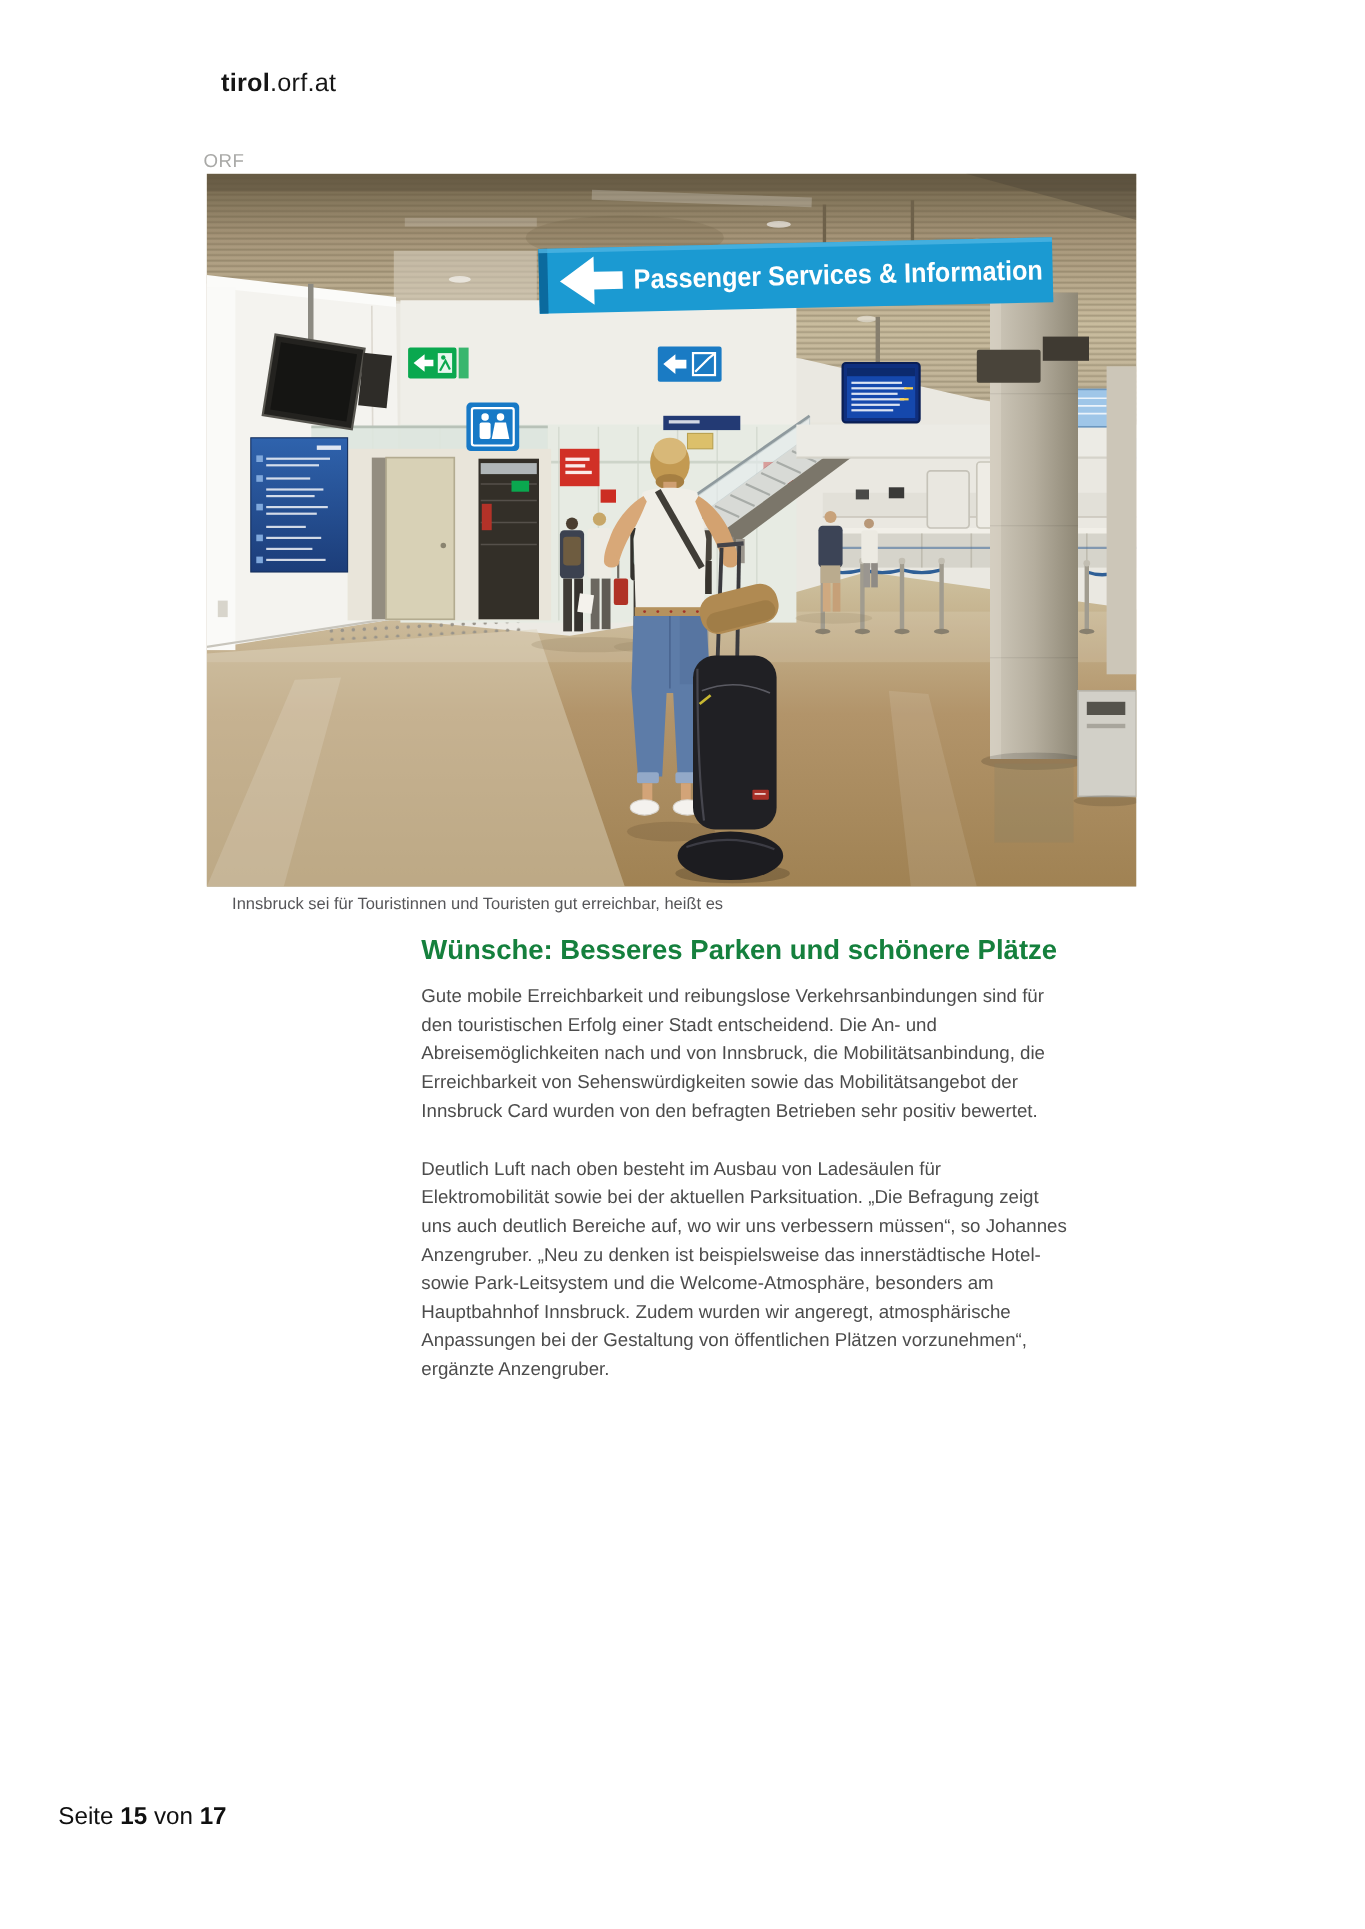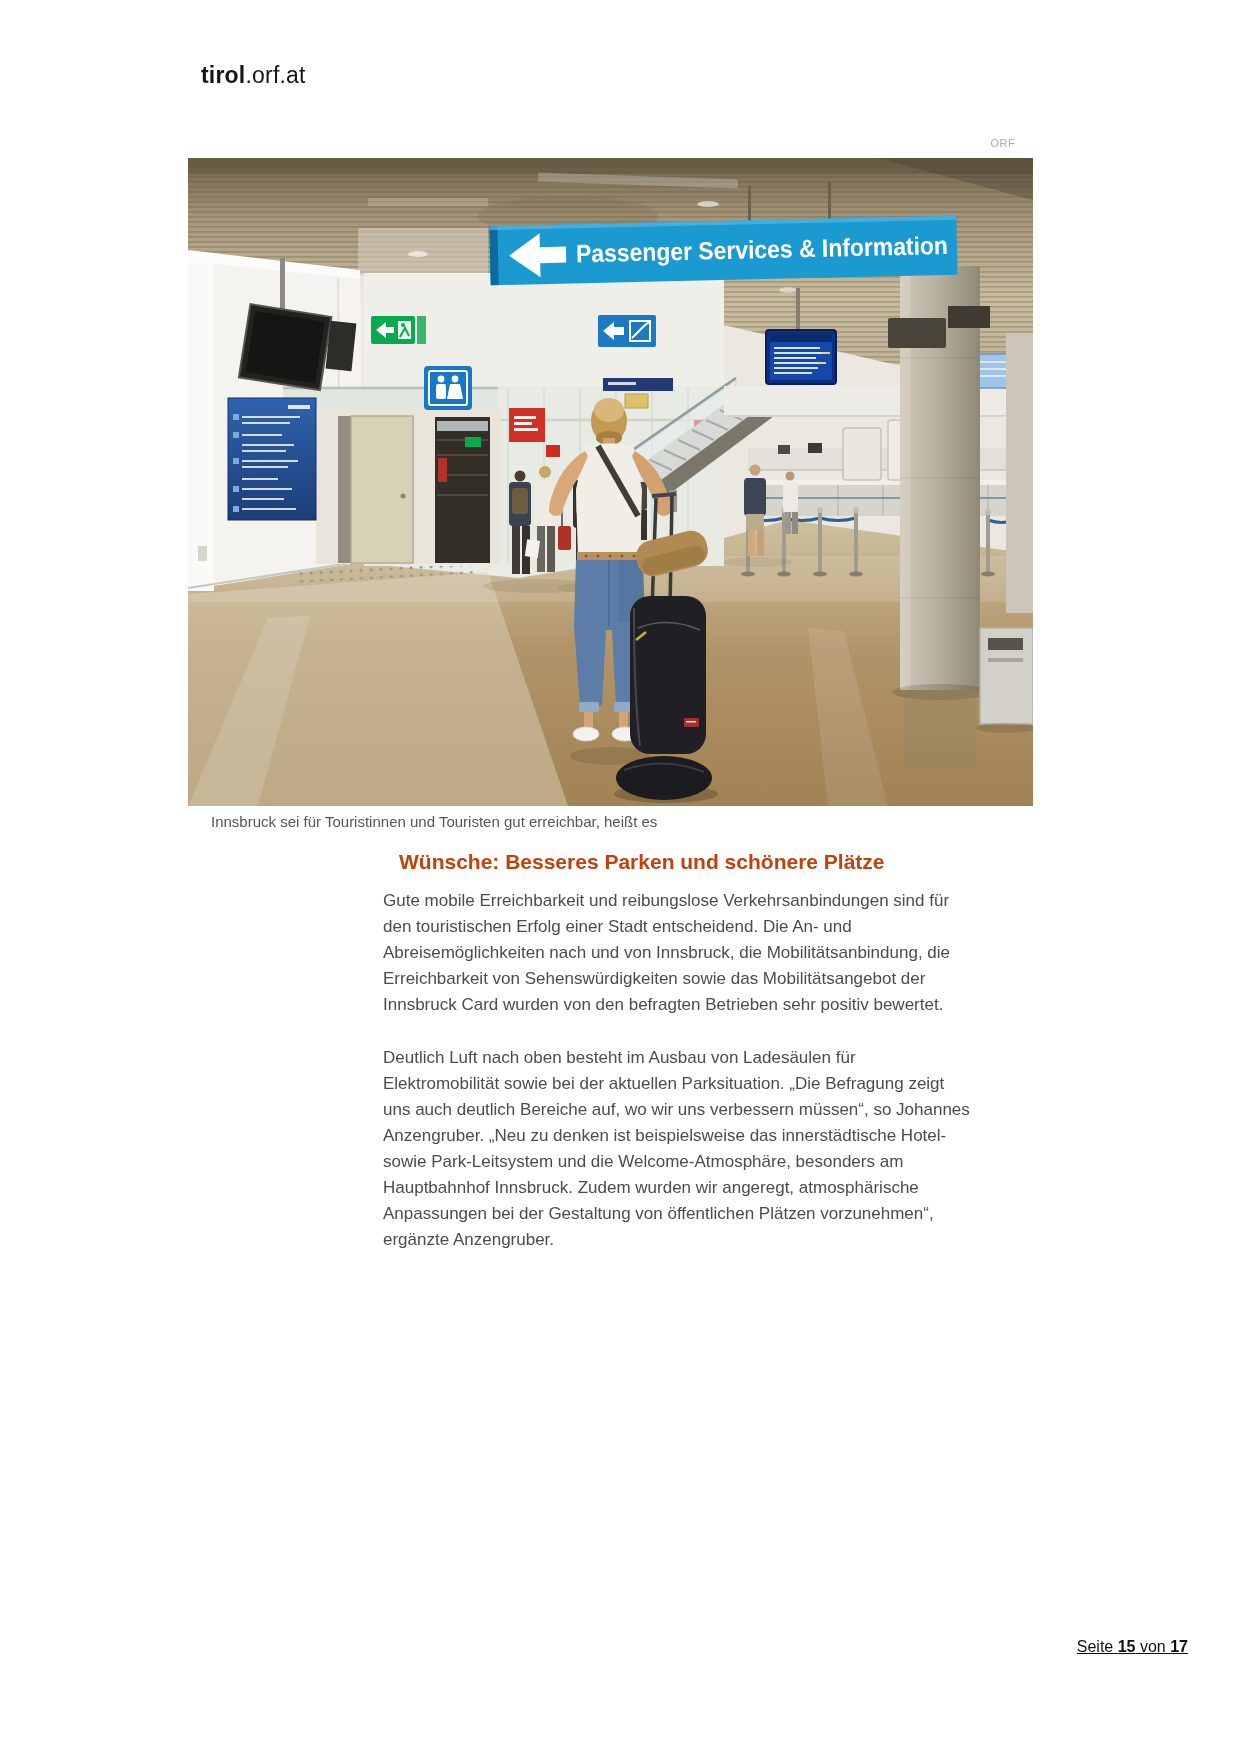--- a/index.html
+++ b/index.html
@@ -1,28 +1,28 @@
 <!DOCTYPE html>
 <html><head>
 <meta charset="utf-8">
 <style>
   html,body{margin:0;padding:0;background:#ffffff;}
   .page{position:relative;width:1135px;height:1754px;margin:0 auto;background:#ffffff;
         font-family:"Liberation Sans", sans-serif;overflow:hidden;}
   .logo{position:absolute;left:148px;top:62px;font-size:23px;color:#161616;letter-spacing:.2px;}
   .logo .bold{font-weight:bold;}
-  .photo-credit{position:absolute;left:117px;top:137px;width:845px;text-align:right;
-        font-size:11px;color:#a9a9a7;letter-spacing:.4px;}
+  .photo-credit{position:absolute;left:132px;top:137px;width:845px;
+        font-size:17px;color:#a9a9a7;letter-spacing:.4px;}
   .photo{position:absolute;left:135px;top:158px;width:845px;height:648px;margin:0;background:#b5a88c;}
   .photo svg{display:block;width:100%;height:100%;}
   .caption{position:absolute;left:145px;top:813px;font-size:15px;color:#565659;margin-left:13px;}
   .article{position:absolute;left:330px;top:849px;width:592px;color:#4c4c4c;}
-  .article h1{font-size:21px;line-height:1.25;color:#c2410c;margin:0 0 13px 16px;font-weight:bold;}
+  .article h1{font-size:25px;line-height:1.25;color:#15803d;margin:0 0 13px 0;font-weight:bold;}
   .article p{font-size:17px;line-height:26px;margin:0 2px 27px 0;}
-  .footer{position:absolute;left:0;top:1638px;width:100%;text-align:right;font-size:16px;color:#101010;text-decoration:underline;}
+  .footer{position:absolute;left:0;top:1638px;width:100%;text-align:left;font-size:22px;color:#101010;}
   .footer b{font-weight:bold;}
 </style>
 </head>
 <body>
 
 <div class="page">
 
   <div class="logo"><span class="bold">tirol</span><span>.orf.at</span></div>
 
   <div class="photo-credit">ORF</div>

